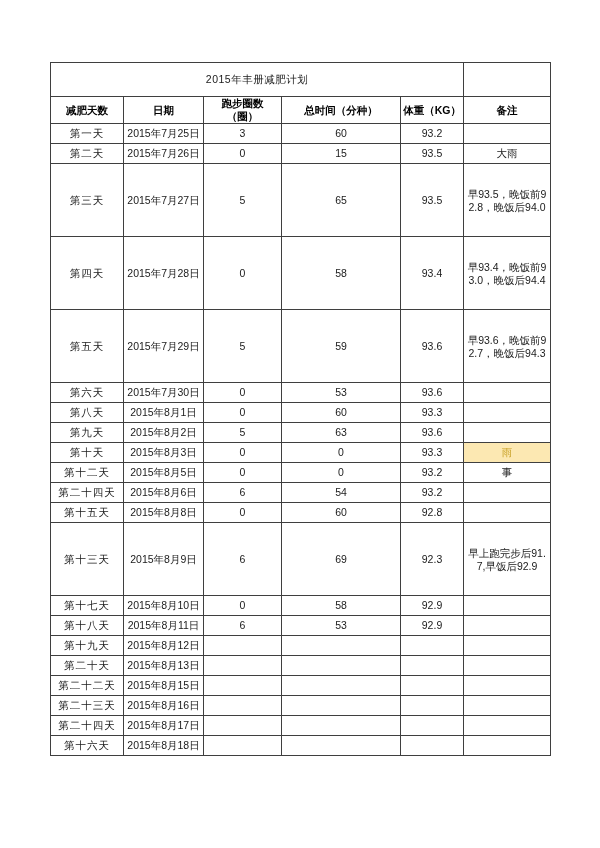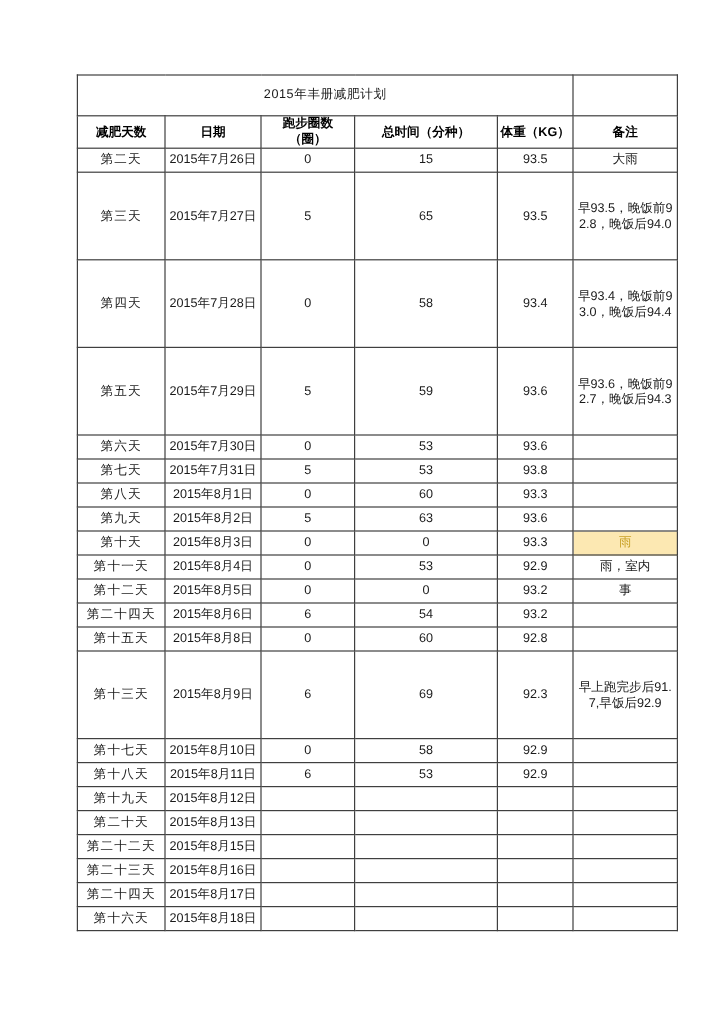--- a/index.html
+++ b/index.html
@@ -9,21 +9,21 @@
   }
   body {
     width: 600px;
     height: 848px;
     font-family: "Liberation Sans", "DejaVu Sans", sans-serif;
     color: #111111;
     overflow: hidden;
   }
   #sheet {
     position: absolute;
-    left: 64px;
+    left: 50px;
     top: 62px;
     width: 500px;
   }
   table.plan {
     border-collapse: collapse;
     table-layout: fixed;
     width: 500px;
   }
   table.plan td {
     border: 1px solid #3f3f3f;
@@ -108,20 +108,28 @@
         <td class="title-blank"></td>
       </tr>
       <tr class="head">
         <td>减肥天数</td>
         <td>日期</td>
         <td>跑步圈数（圈）</td>
         <td>总时间（分种）</td>
         <td>体重（KG）</td>
         <td>备注</td>
       </tr>
+    <tr class="data">
+          <td class="day">第一天</td>
+          <td class="date">2015年7月25日</td>
+          <td class="laps">3</td>
+          <td class="time">60</td>
+          <td class="weight">93.2</td>
+          <td class="note empty"></td>
+        </tr>
         <tr class="data">
           <td class="day">第二天</td>
           <td class="date">2015年7月26日</td>
           <td class="laps">0</td>
           <td class="time">15</td>
           <td class="weight">93.5</td>
           <td class="note">大雨</td>
         </tr>
         <tr class="data tall">
           <td class="day">第三天</td>
@@ -149,28 +157,20 @@
         </tr>
         <tr class="data">
           <td class="day">第六天</td>
           <td class="date">2015年7月30日</td>
           <td class="laps">0</td>
           <td class="time">53</td>
           <td class="weight">93.6</td>
           <td class="note empty"></td>
         </tr>
         <tr class="data">
-          <td class="day">第七天</td>
-          <td class="date">2015年7月31日</td>
-          <td class="laps">5</td>
-          <td class="time">53</td>
-          <td class="weight">93.8</td>
-          <td class="note empty"></td>
-        </tr>
-        <tr class="data">
           <td class="day">第八天</td>
           <td class="date">2015年8月1日</td>
           <td class="laps">0</td>
           <td class="time">60</td>
           <td class="weight">93.3</td>
           <td class="note empty"></td>
         </tr>
         <tr class="data">
           <td class="day">第九天</td>
           <td class="date">2015年8月2日</td>
@@ -179,28 +179,20 @@
           <td class="weight">93.6</td>
           <td class="note empty"></td>
         </tr>
         <tr class="data">
           <td class="day">第十天</td>
           <td class="date">2015年8月3日</td>
           <td class="laps">0</td>
           <td class="time">0</td>
           <td class="weight">93.3</td>
           <td class="note highlight">雨</td>
-        </tr>
-        <tr class="data">
-          <td class="day">第十一天</td>
-          <td class="date">2015年8月4日</td>
-          <td class="laps">0</td>
-          <td class="time">53</td>
-          <td class="weight">92.9</td>
-          <td class="note">雨，室内</td>
         </tr>
         <tr class="data">
           <td class="day">第十二天</td>
           <td class="date">2015年8月5日</td>
           <td class="laps">0</td>
           <td class="time">0</td>
           <td class="weight">93.2</td>
           <td class="note">事</td>
         </tr>
         <tr class="data">

